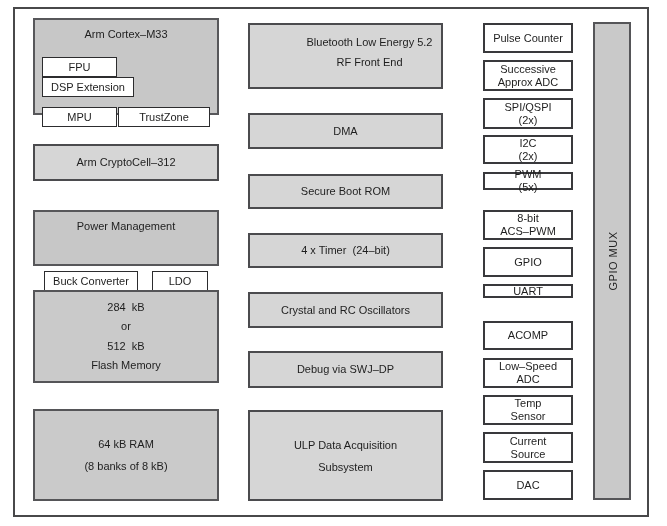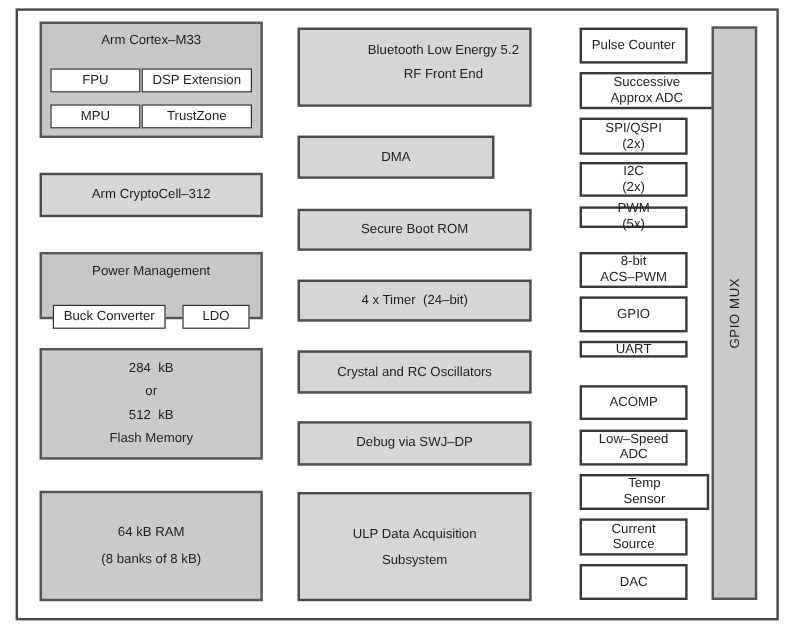--- a/index.html
+++ b/index.html
@@ -21,23 +21,23 @@
   .g1 { background:#c7c7c7; border:2px solid #57575a; }   
   .g2 { background:#cacaca; border:2px solid #555558; }   
   .g3 { background:#d6d6d6; border:2px solid #4b4b4e; }   
   .wh { background:#ffffff; border:2px solid #39393c; }   
   .container { justify-content:flex-start; }
   .container .title { margin-top:8px; }
   .row {
     display:flex; width:100%; justify-content:space-between;
     padding:0 7px; box-sizing:border-box;
   }
-  .r1 { margin-top:16px; }
+  .r1 { margin-top:16px;flex-direction:column; }
   .r2 { margin-top:10px; }
-  .pm-row { margin-top:5px; padding:16px 9px; }
+  .pm-row { margin-top:22px; padding:16px 9px; }
   .sub {
     background:#ffffff; border:1.5px solid #2c2c2e; box-sizing:border-box;
     height:20px; display:flex; align-items:center; justify-content:center;
   }
   .w74 { width:75px; }
   .w92 { width:92px; }
   .w94 { width:94px; }
   .w56 { width:56px; }
   .lh19 span { line-height:19.5px; }
   .lh20 span { line-height:20px;margin-left:48px; }
@@ -105,21 +105,21 @@
   <div class="blk g2 lh22" style="left:33px;top:409px;width:186px;height:92px">
     <span>64 kB RAM</span>
     <span>(8 banks of 8 kB)</span>
   </div>
 
   <div class="blk g3 lh20 bias-up" style="left:248px;top:23px;width:195px;height:66px">
     <span>Bluetooth Low Energy 5.2</span>
     <span>RF Front End</span>
   </div>
 
-  <div class="blk g3" style="left:248px;top:113px;width:164px;height:36px">
+  <div class="blk g3" style="left:248px;top:113px;width:195px;height:36px">
     <span>DMA</span>
   </div>
 
   <div class="blk g3" style="left:248px;top:174px;width:195px;height:35px">
     <span>Secure Boot ROM</span>
   </div>
 
   <div class="blk g3" style="left:248px;top:233px;width:195px;height:35px">
     <span>4 x Timer  (24–bit)</span>
   </div>
@@ -134,21 +134,21 @@
 
   <div class="blk g3 lh22" style="left:248px;top:410px;width:195px;height:91px">
     <span>ULP Data Acquisition</span>
     <span>Subsystem</span>
   </div>
 
   <div class="blk wh" style="left:483px;top:23px;width:90px;height:30px">
     <span>Pulse Counter</span>
   </div>
 
-  <div class="blk wh" style="left:483px;top:60px;width:112px;height:31px">
+  <div class="blk wh" style="left:483px;top:60px;width:90px;height:31px">
     <span>Successive</span>
     <span>Approx ADC</span>
   </div>
 
   <div class="blk wh" style="left:483px;top:98px;width:90px;height:31px">
     <span>SPI/QSPI</span>
     <span>(2x)</span>
   </div>
 
   <div class="blk wh" style="left:483px;top:135px;width:90px;height:29px">
@@ -176,21 +176,21 @@
 
   <div class="blk wh" style="left:483px;top:321px;width:90px;height:29px">
     <span>ACOMP</span>
   </div>
 
   <div class="blk wh" style="left:483px;top:358px;width:90px;height:30px">
     <span>Low–Speed</span>
     <span>ADC</span>
   </div>
 
-  <div class="blk wh" style="left:483px;top:395px;width:108px;height:30px">
+  <div class="blk wh" style="left:483px;top:395px;width:90px;height:30px">
     <span>Temp</span>
     <span>Sensor</span>
   </div>
 
   <div class="blk wh" style="left:483px;top:432px;width:90px;height:31px">
     <span>Current</span>
     <span>Source</span>
   </div>
 
   <div class="blk wh" style="left:483px;top:470px;width:90px;height:30px">

